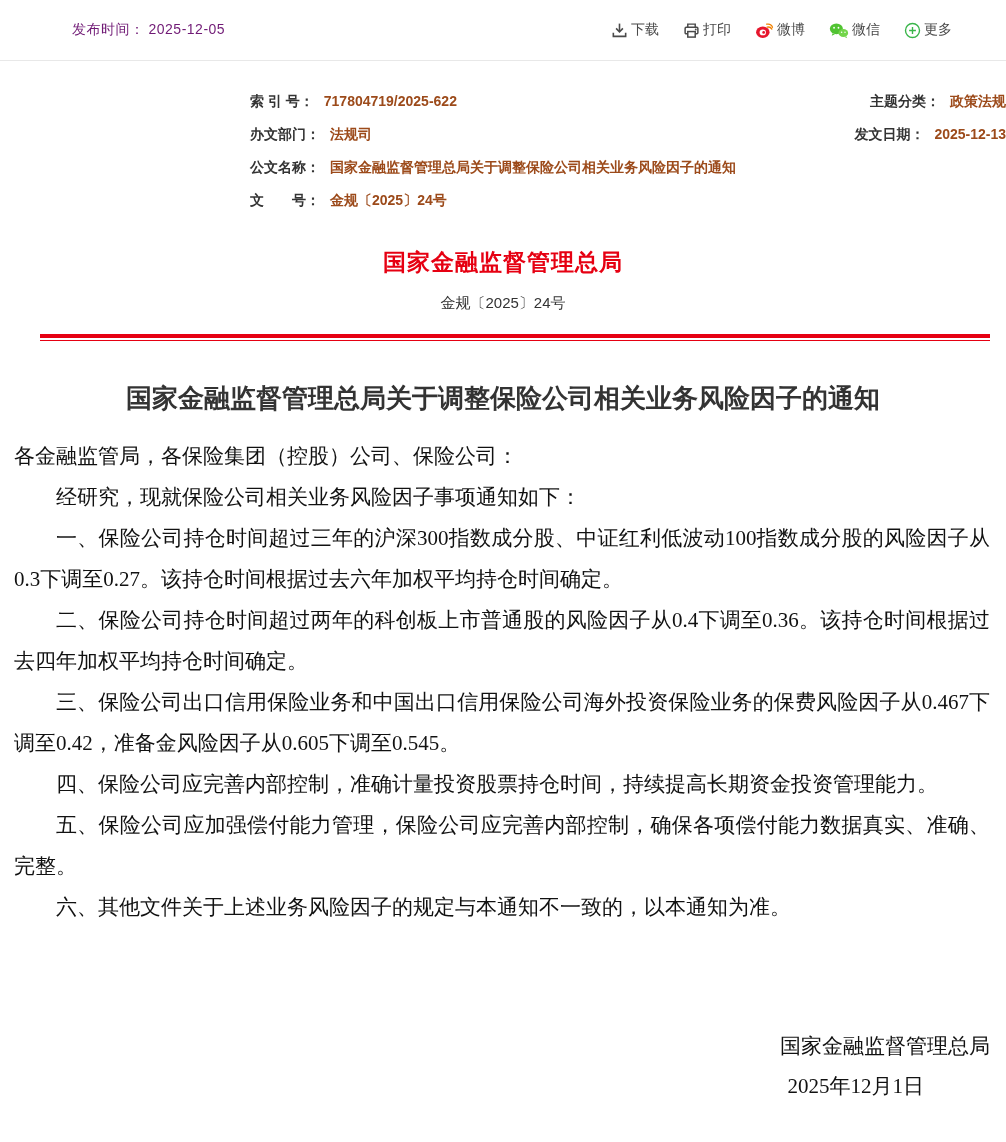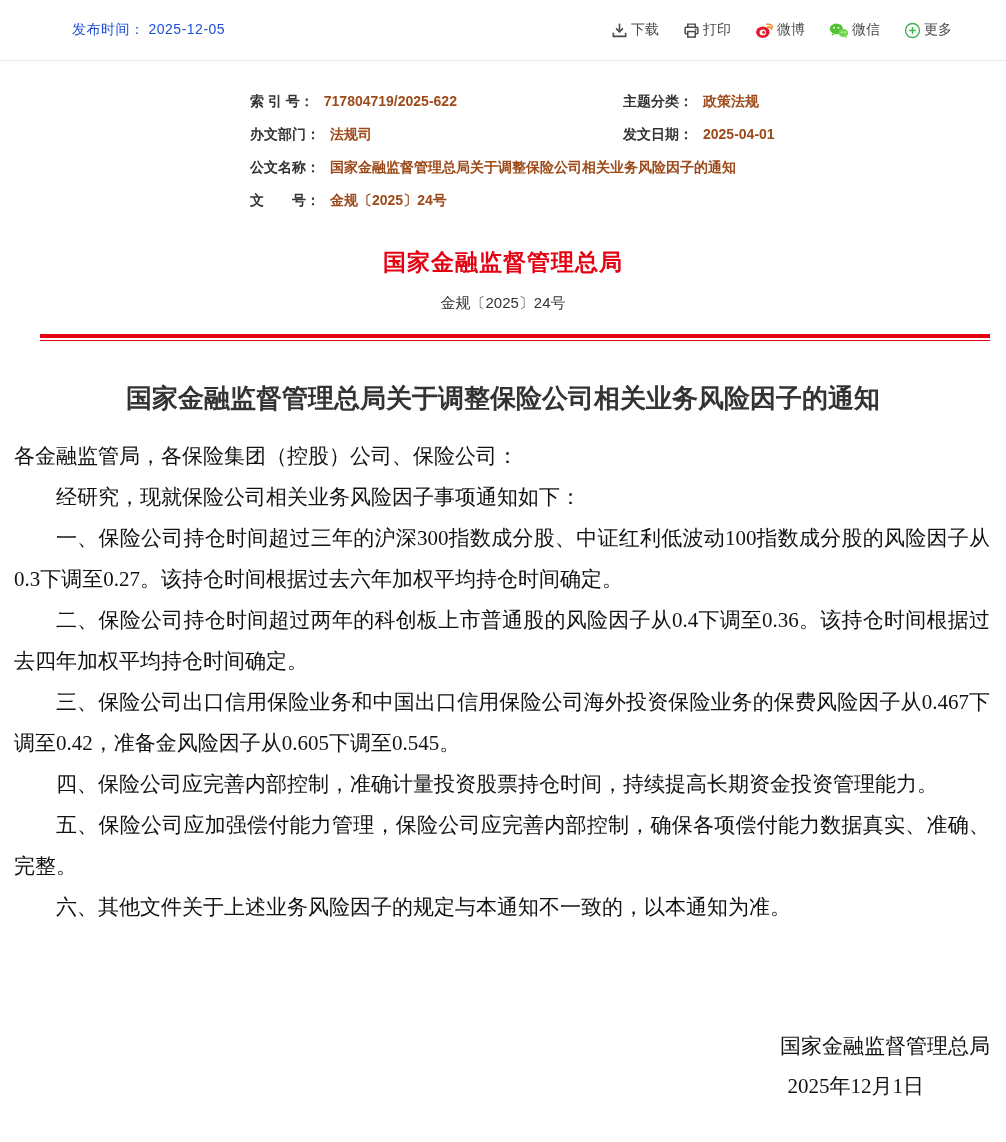--- a/index.html
+++ b/index.html
@@ -7,30 +7,30 @@
   body {
     width:1006px; height:1142px; overflow:hidden; position:relative;
     font-family:"Liberation Sans","DejaVu Sans",sans-serif; color:#333;
   }
   
   .topbar {
     height:61px; border-bottom:1px solid #e8e8e8;
     display:flex; align-items:center; justify-content:space-between;
     padding:0 54px 0 72px;
   }
-  .publish { color:#1d4ed8; font-size:14px; letter-spacing:.5px; display:flex; gap:4px; }
+  .publish { color:#701a75; font-size:14px; letter-spacing:.5px; display:flex; gap:4px; }
   .actions { display:flex; align-items:center; gap:24px;justify-content:center; }
   .action {
     display:flex; align-items:center; gap:3px;
     font-size:14px; color:#4a4a4a; cursor:pointer; user-select:none;
   }
   .action svg { display:block; }
   
   .meta { margin-top:24px; font-size:14px; font-weight:bold; }
-  .meta-row { display:flex; line-height:33px; }
+  .meta-row { display:flex; line-height:33px;justify-content:space-between; }
   .cell { display:flex; gap:10px; white-space:nowrap; }
   .cell-left { margin-left:250px; width:373px; }
   .meta-label { color:#333; }
   .meta-value { color:#9c4a1a; }
   
   .agency-title {
     margin-top:30px; text-align:center;
     color:#e60012; font-size:23px; font-weight:bold; letter-spacing:1px;
   }
   .head-doc-no { margin-top:16px; text-align:center; color:#333; font-size:15px; }
@@ -139,21 +139,21 @@
       <span class="meta-value">政策法规</span>
     </div>
   </div>
   <div class="meta-row">
     <div class="cell cell-left">
       <span class="meta-label">办文部门：</span>
       <span class="meta-value">法规司</span>
     </div>
     <div class="cell">
       <span class="meta-label">发文日期：</span>
-      <span class="meta-value">2025-04-01</span>
+      <span class="meta-value">2025-12-13</span>
     </div>
   </div>
   <div class="meta-row">
     <div class="cell cell-left" style="width:auto">
       <span class="meta-label">公文名称：</span>
       <span class="meta-value">国家金融监督管理总局关于调整保险公司相关业务风险因子的通知</span>
     </div>
   </div>
   <div class="meta-row">
     <div class="cell cell-left">

